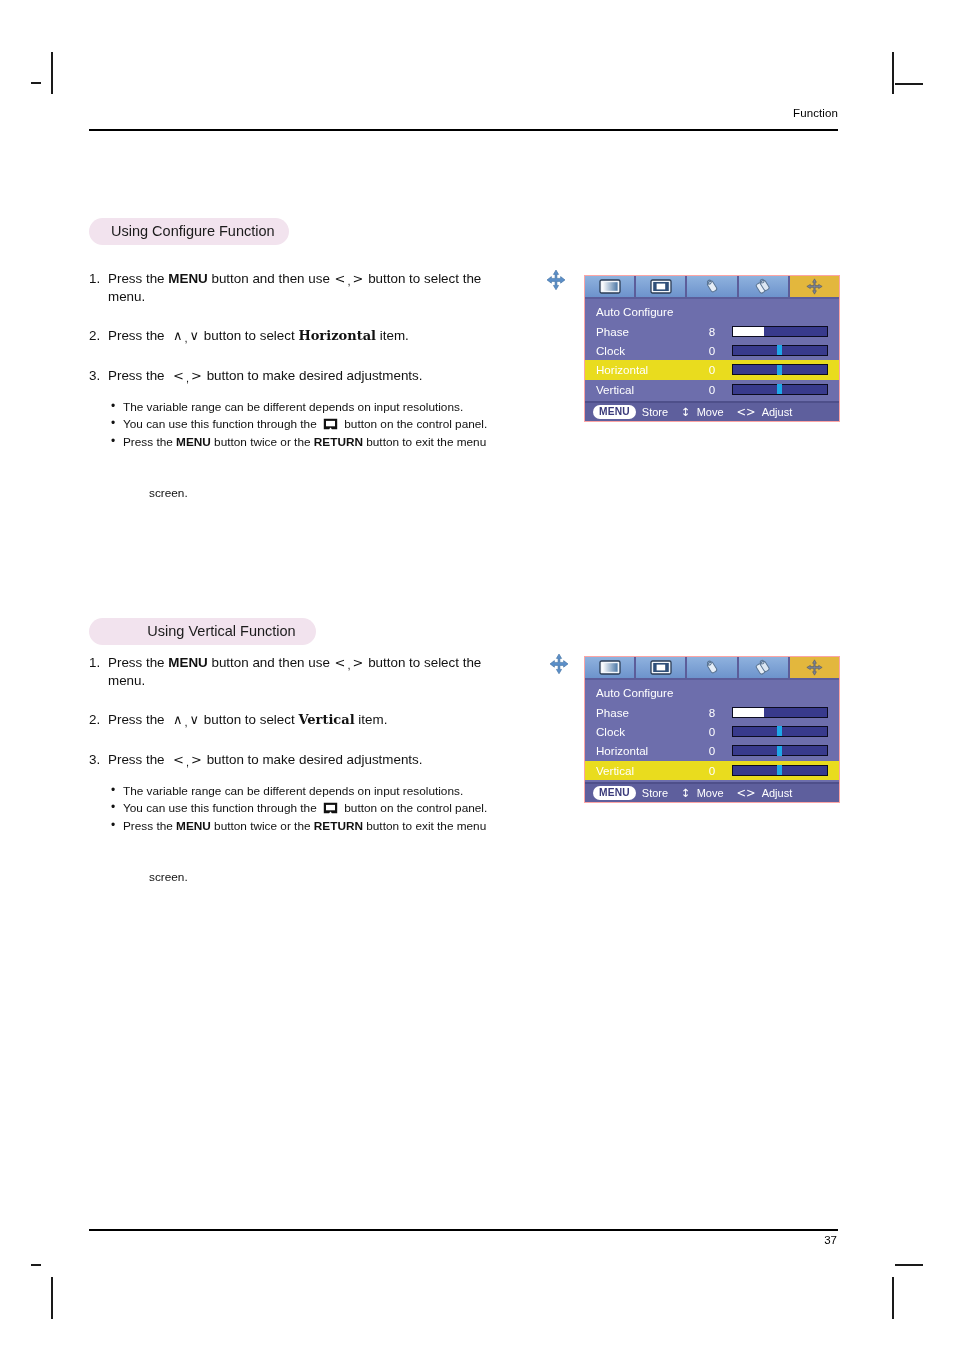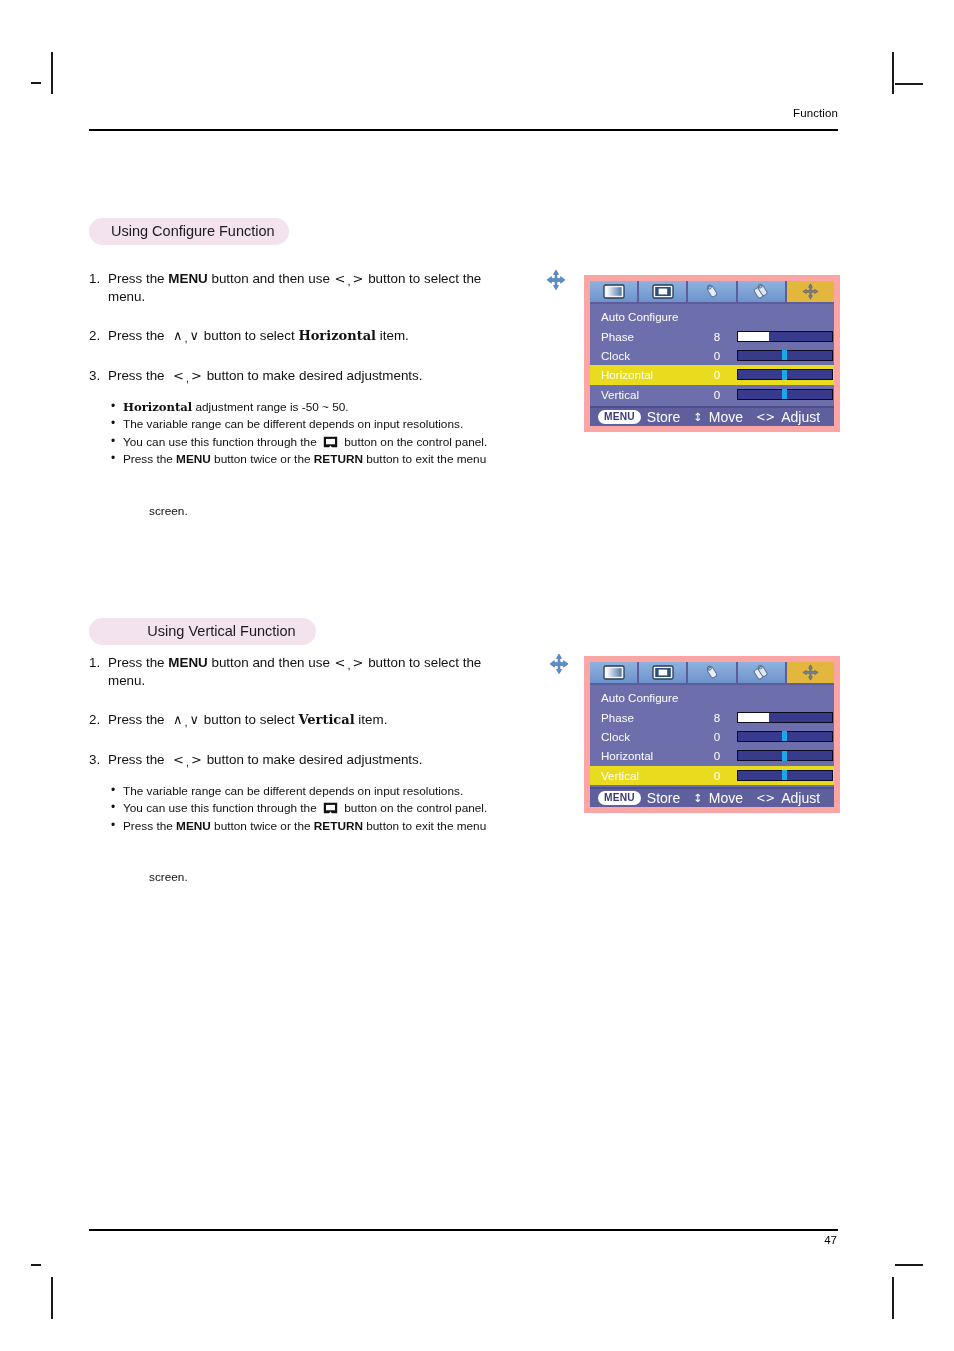--- a/index.html
+++ b/index.html
@@ -146,21 +146,21 @@
     width: 20px; height: 22px;
   }
   #move-icon-1 { left: 546px; top: 269px; }
   #move-icon-2 { left: 549px; top: 653px; }
 
   
   .osd {
     position: absolute;
     width: 256px;
     background: #6d6eac;
-    border: 6px solid #fca5a5;
+    border: 1px solid #fca5a5;
     box-sizing: border-box;
     font-size: 0;
   }
   #osd-horizontal { left: 584px; top: 275px; }
   #osd-vertical   { left: 584px; top: 656px; }
 
   .osd-tabs {
     display: flex;
     height: 23px;
     background: #7b9fd4;
@@ -242,21 +242,21 @@
     background: #ffffff;
     color: #3a3a7a;
     font-size: 10.2px;
     font-weight: bold;
     border-radius: 7px;
     padding: 1px 6px 1.5px 6px;
     letter-spacing: .2px;
     line-height: 11px;
   }
   .osd-footer .ftext {
-    font-size: 14px;
+    font-size: 11px;
     color: #ffffff;
     margin-left: 6px;
   }
   .osd-footer .fglyph {
     font-size: 11.4px;
     color: #ffffff;
     margin-left: 13px;
     font-family: "DejaVu Sans", sans-serif;
   }
 </style>
@@ -289,21 +289,20 @@
     <span class="num">2.</span>
     <span>Press the </span>&nbsp;<span class="arrow-glyph">∧</span><span class="comma-sub">,</span><span class="arrow-glyph">∨</span><span> button to select </span><span class="serif-b">Horizontal</span><span> item.</span>
   </div>
 
   <div class="step">
     <span class="num">3.</span>
     <span>Press the </span>&nbsp;<span class="arrow-glyph">&lt;</span><span class="comma-sub">,</span><span class="arrow-glyph">&gt;</span><span> button to make desired adjustments.</span>
   </div>
 
   <div class="notes">
-    <div class="note"><span class="serif-b">Horizontal</span><span> adjustment range is -50 ~ 50.</span></div>
     <div class="note"><span>The variable range can be different depends on input resolutions.</span></div>
     <div class="note"><span>You can use this function through the </span><span class="cp-btn"><svg width="15" height="12" viewBox="0 0 15 12">
             <path d="M0.8 0.8 H14.2 V11.2 H8.9 L7.5 9.4 L6.1 11.2 H0.8 Z" fill="#111"></path>
             <rect x="3.0" y="2.9" width="9" height="5.4" fill="#fff"></rect>
           </svg></span><span> button on the control panel.</span></div>
     <div class="note"><span>Press the </span><b>MENU</b><span> button twice or the </span><b>RETURN</b><span> button to exit the menu</span>
       <div class="note-cont">screen.</div>
     </div>
   </div>
 </div>
@@ -544,13 +543,13 @@
     <span class="menu-chip">MENU</span>
     <span class="ftext">Store</span>
     <span class="fglyph">↕</span>
     <span class="ftext">Move</span>
     <span class="fglyph">&lt;&gt;</span>
     <span class="ftext">Adjust</span>
   </div>
 </div>
 
 <div id="footer-rule"></div>
-<div id="page-number">47</div>
+<div id="page-number">37</div>
 
 </body></html>

